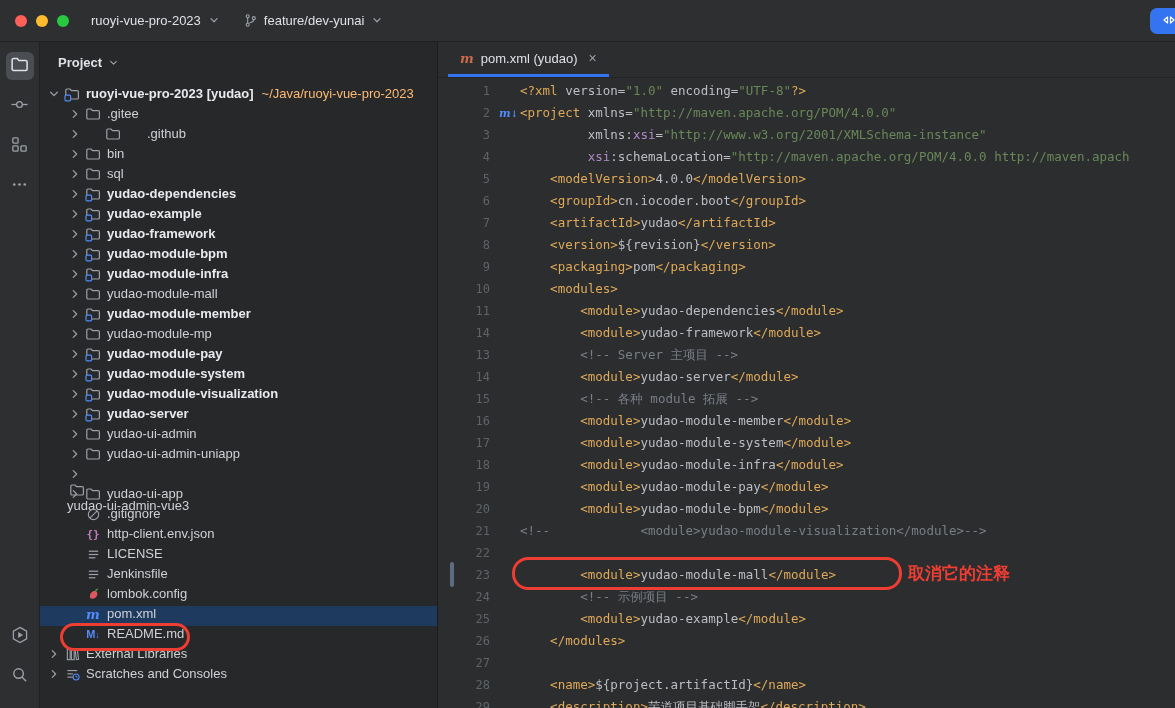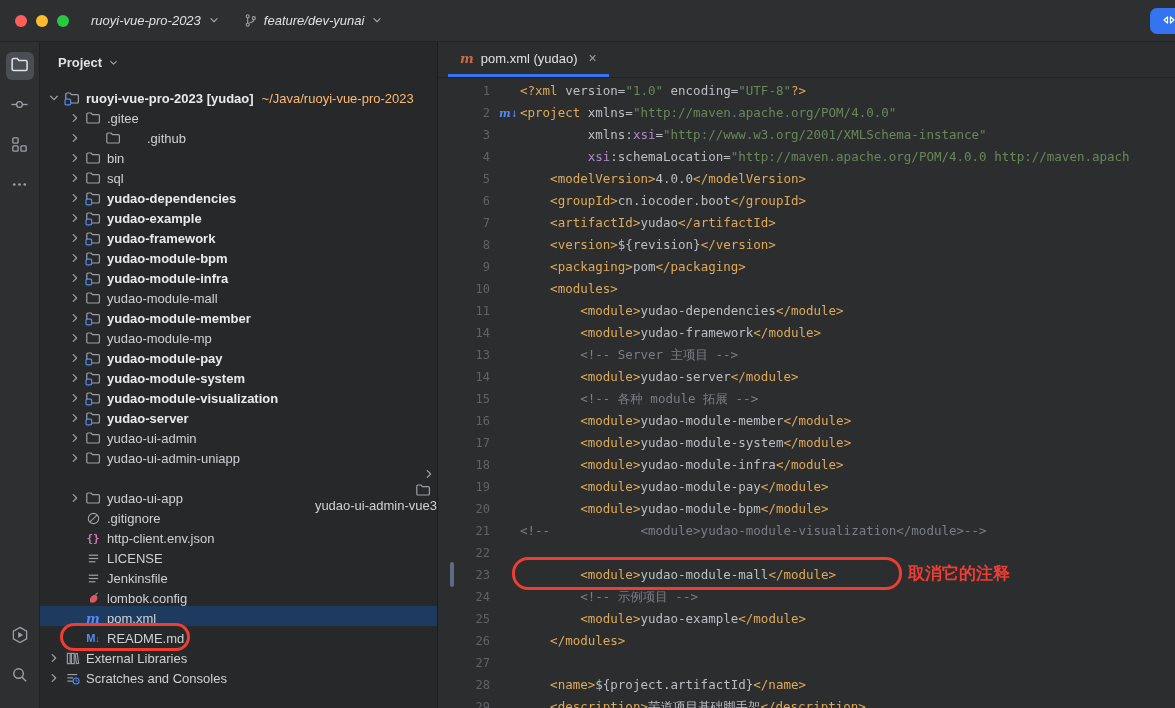--- a/index.html
+++ b/index.html
@@ -6,21 +6,21 @@
   html,body { width:1175px; height:708px; overflow:hidden; background:#1E1F22;
     font-family:"Liberation Sans","DejaVu Sans",sans-serif; color:#DFE1E5; }
 
   
   .titlebar { height:42px; background:#2D2F31; display:flex; align-items:center;
     border-bottom:1px solid #1F2123; position:relative; }
   .traffic { display:flex; gap:9px; padding-left:15px; }
   .tl { width:12px; height:12px; border-radius:50%; display:inline-block; }
   .tl.red{background:#FE5F57}.tl.yellow{background:#FEBC2E}.tl.green{background:#28C840}
   .tb-item { display:flex; align-items:flex-start; gap:6px; margin-left:22px;
-    font-size:13px; color:#DFE1E5; cursor:default;font-style:italic; }
+    font-size:13px; color:#DFE1E5; cursor:default; }
   .tb-item .ic { color:#9DA0A8; display:flex; }
   .cwm { position:absolute; right:-13px; top:8px; width:38px; height:26px;
     background:#3574F0; border:none; border-radius:7px; display:flex;
     align-items:center; justify-content:center; }
 
   
   .main { display:flex; height:666px; }
   .strip { width:40px; background:#2D2F31; border-right:1px solid #1F2123;
     display:flex; flex-direction:column; align-items:center; padding:10px 0 6px; }
   .sbtn { width:28px; height:28px; border-radius:6px; display:flex; align-items:center;
@@ -28,21 +28,21 @@
   .sbtn.active { background:#4A4D51; color:#DFE1E5; }
   .strip .spacer { flex:1; }
 
   
   .panel { width:398px; background:#26282A; border-right:1px solid #1B1C1E;
     position:relative; overflow:hidden; }
   .panel-header { height:40px; display:flex; align-items:center; gap:5px;
     padding-left:18px; font-weight:bold; font-size:13px; color:#DFE1E5; }
   .panel-header .ic { color:#9DA0A8; display:flex; }
   .tree { margin-top:4px; }
-  .trow { height:20px; display:flex; align-items:flex-end; font-size:13px;
+  .trow { height:20px; display:flex; align-items:flex-start; font-size:13px;
     color:#CFD1D5; white-space:nowrap; }
   .trow.bold .tlabel { color:#E8EAED; font-weight:bold; }
   .trow.selected { background:#1E3A5E; }
   .trow .chev { width:16px; height:16px; flex:none; display:flex; align-items:center;
     justify-content:center; color:#9DA0A8; }
   .trow .fic { width:16px; height:16px; flex:none; margin:0 6px 0 2px; display:flex;
     align-items:center; justify-content:center; color:#9DA0A8; }
   .tsuffix { color:#fdba74; margin-left:8px; }
   .mvn { font-family:"DejaVu Serif","Liberation Serif",serif; font-style:italic;
     font-weight:bold; font-size:13px; line-height:1; }

